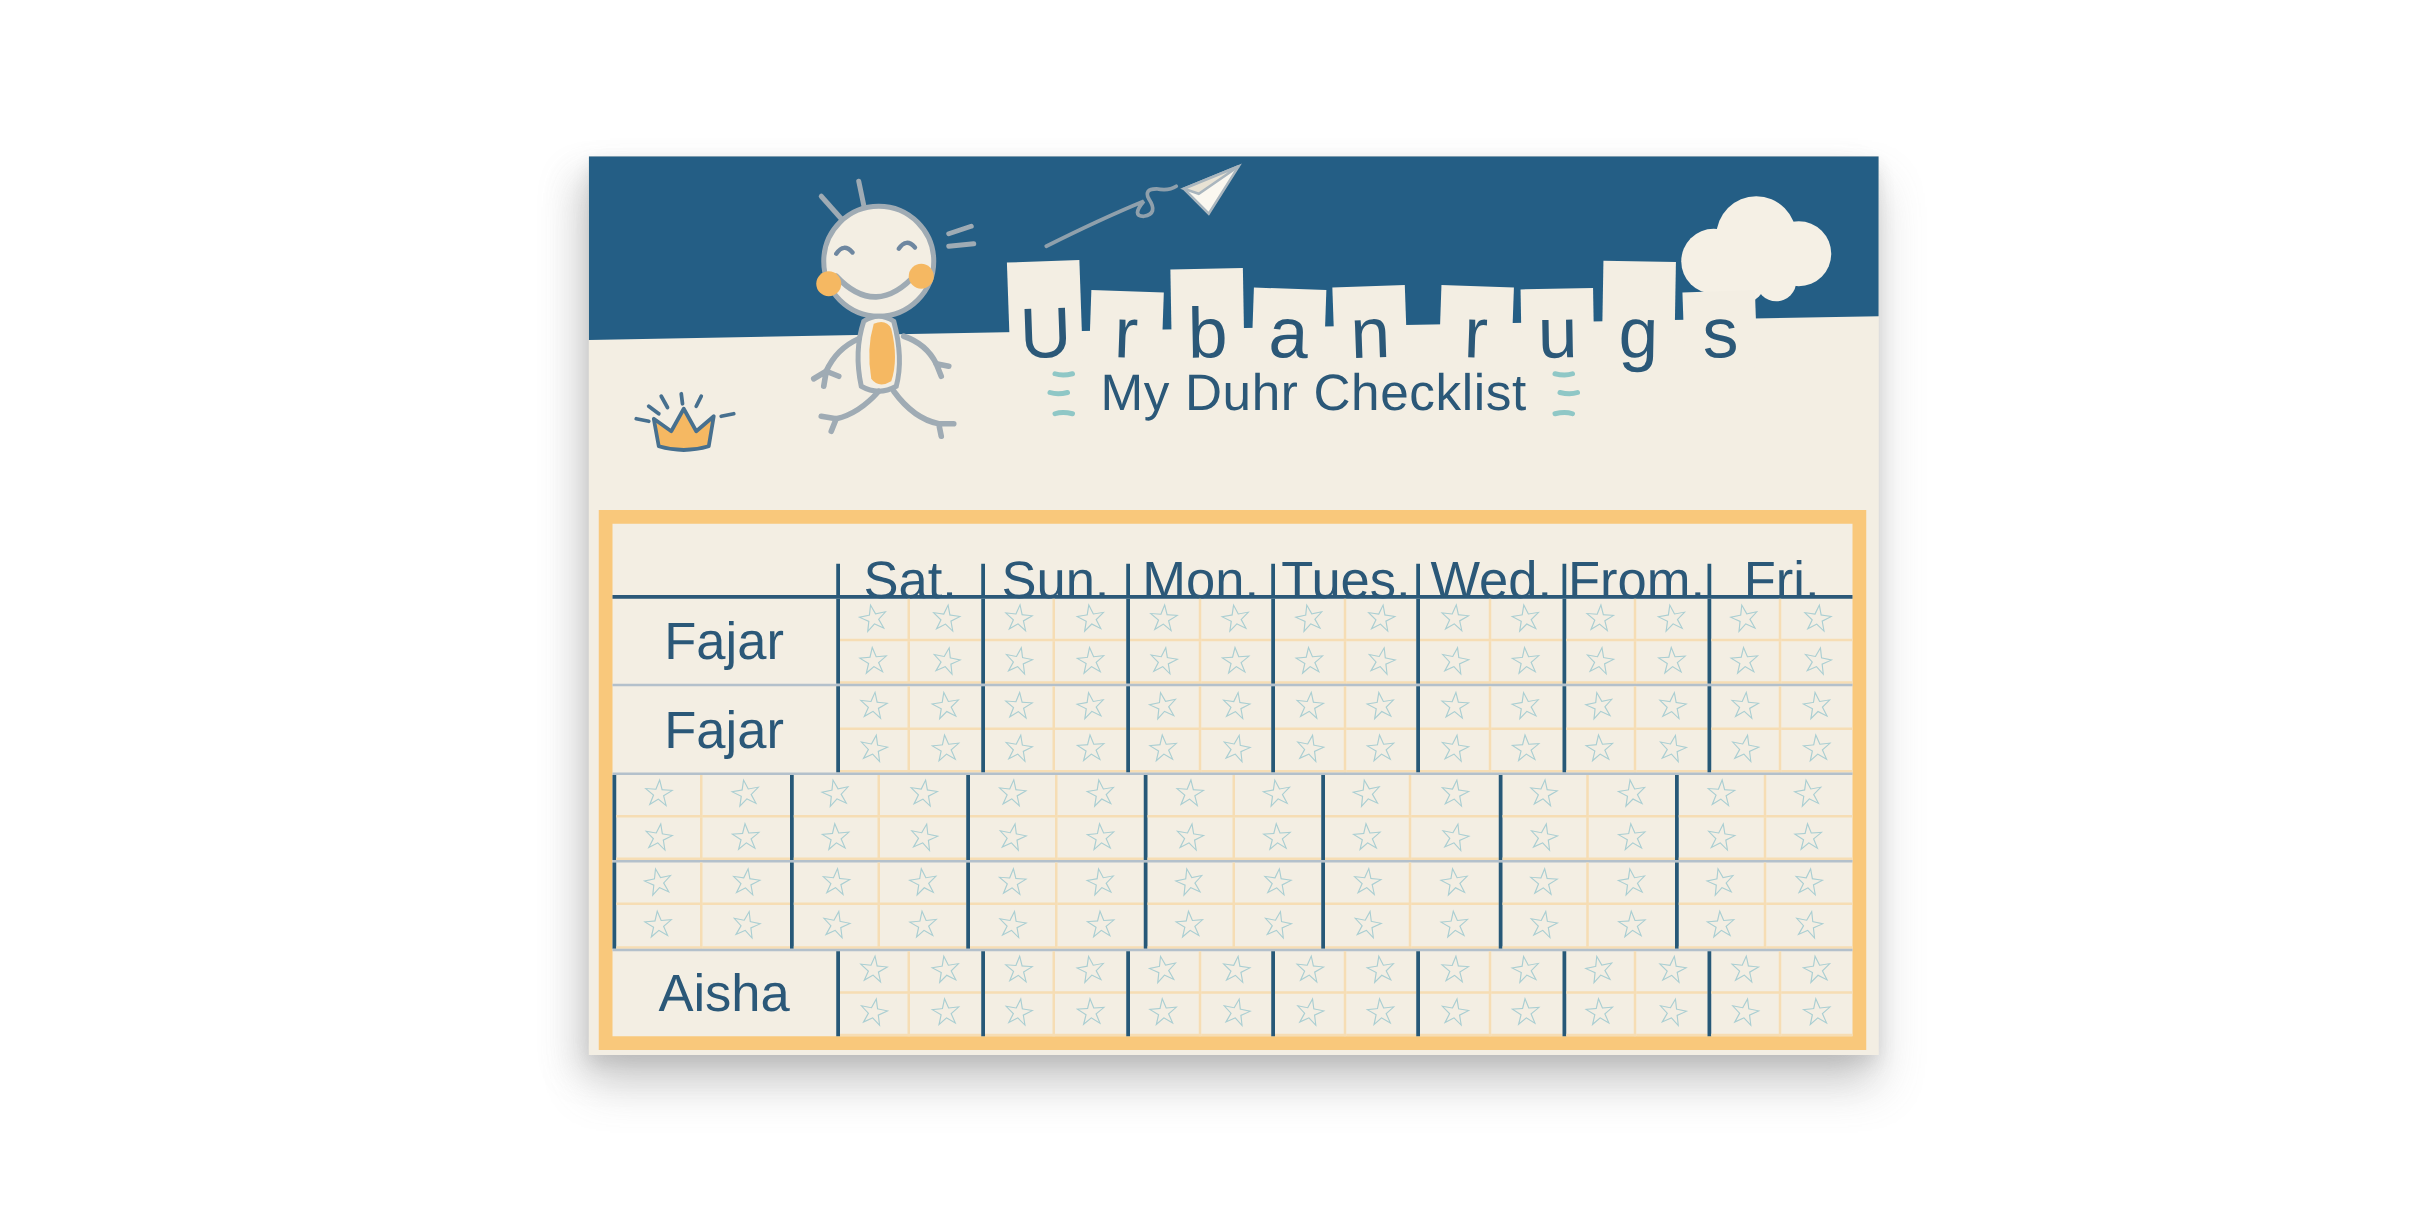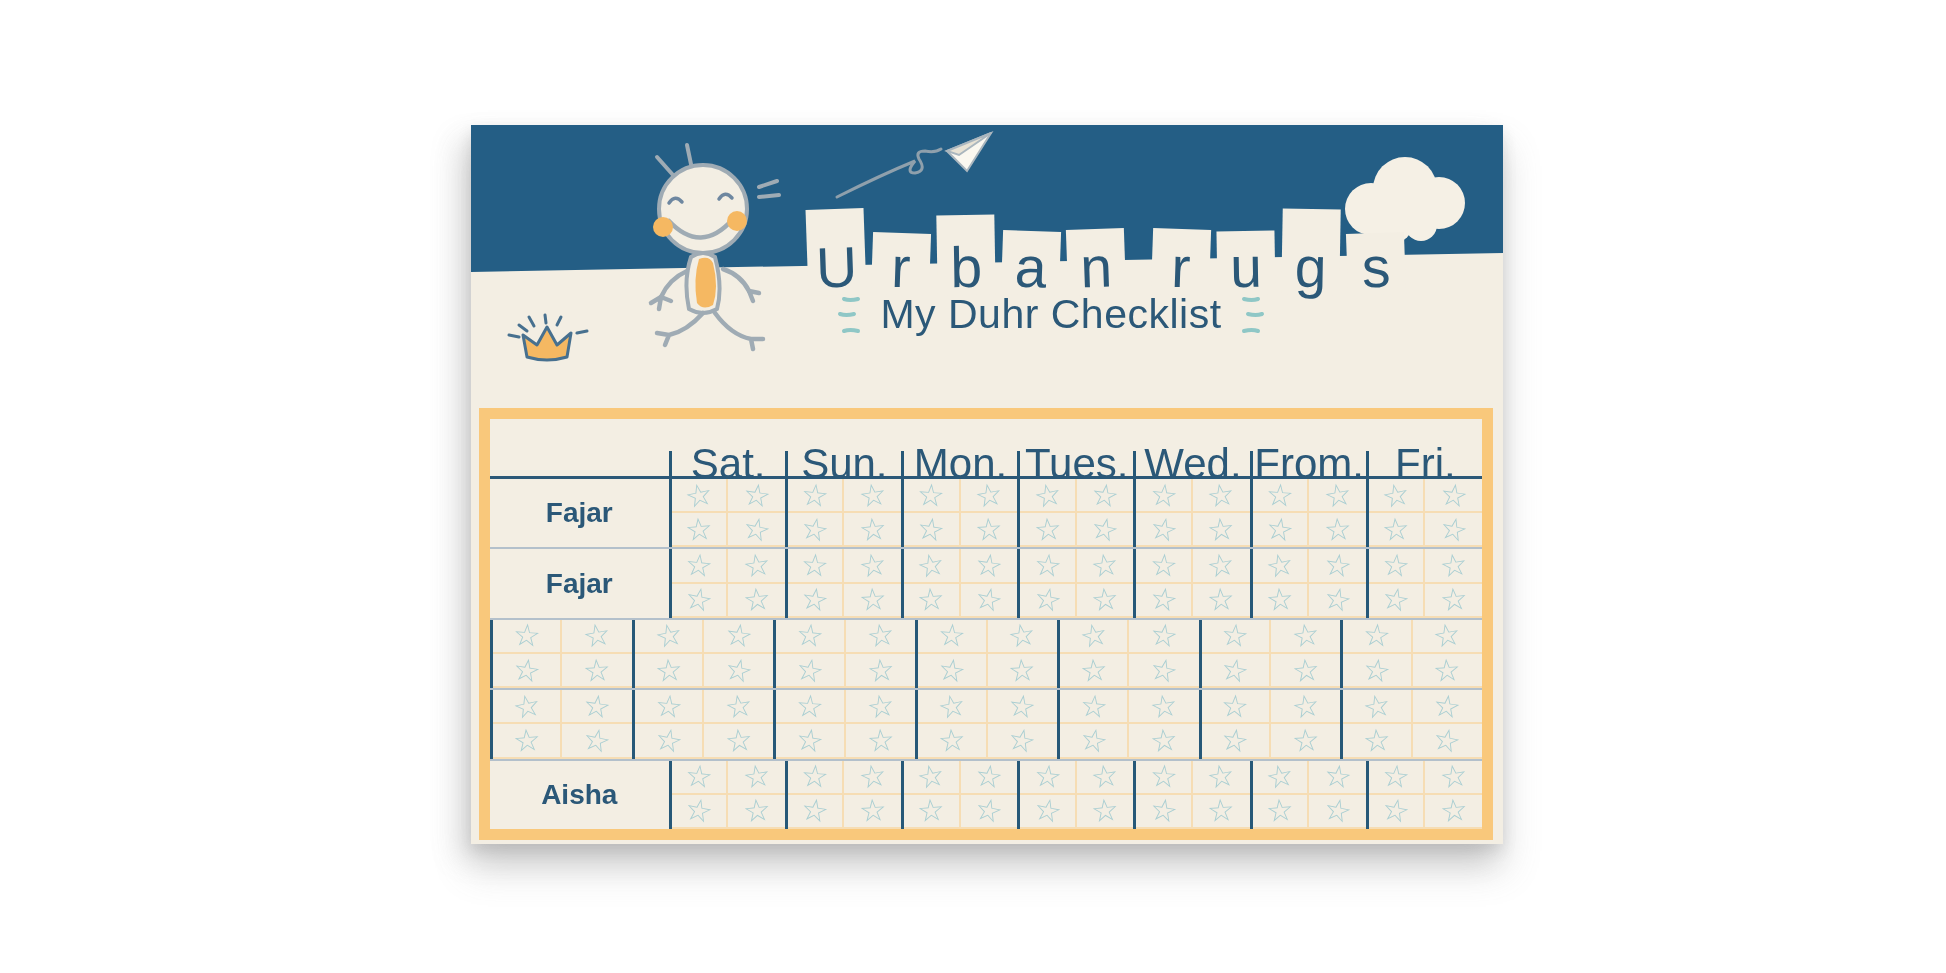--- a/index.html
+++ b/index.html
@@ -27,21 +27,21 @@
   
   .sheet{position:absolute;left:8px;right:10px;top:283px;bottom:4px;border:11px solid #f9c87b;
          background:#f3eee3;display:flex;flex-direction:column;}
   .t-row{display:flex;width:100%;}
   .t-header{height:57px;border-bottom:3px solid #2b5878;}
   .t-corner{width:18%;}
   .t-day{flex:1;border-left:3px solid #265878;display:flex;align-items:center;justify-content:center;
          color:#2b5878;font-size:42px;margin-top:32px;}
   .t-prayer{flex:1;min-height:0;}
   .t-prayer + .t-prayer{border-top:2px solid #b3c0cb;}
-  .t-label{width:18%;display:flex;align-items:center;justify-content:center;color:#2b5878;font-size:28px;font-weight:bold;}
+  .t-label{width:18%;display:flex;align-items:center;justify-content:center;color:#2b5878;font-size:42px;}
   .t-cell{flex:1;border-left:3px solid #265878;display:grid;grid-template-columns:1fr 1fr;grid-template-rows:1fr 1fr;}
   .slot{display:flex;align-items:center;justify-content:center;box-sizing:border-box;}
   .slot.br{border-right:2px solid #f6ddb4;}
   .slot.bb{border-bottom:2px solid #f6ddb4;}
   .star{font-family:"DejaVu Sans", sans-serif;font-size:31px;color:#a9ced2;line-height:1;display:inline-block;}
   .t-msg{height:57px;border-top:2px solid #b3c0cb;display:flex;align-items:center;color:#2b5878;
          font-size:37px;padding-left:22px;}
 </style>
 </head>
 <body>

